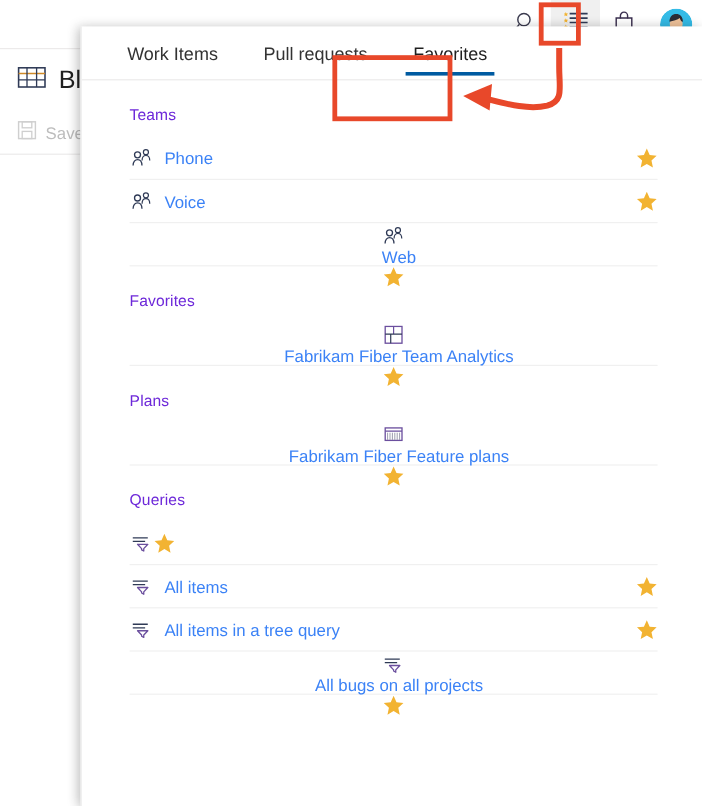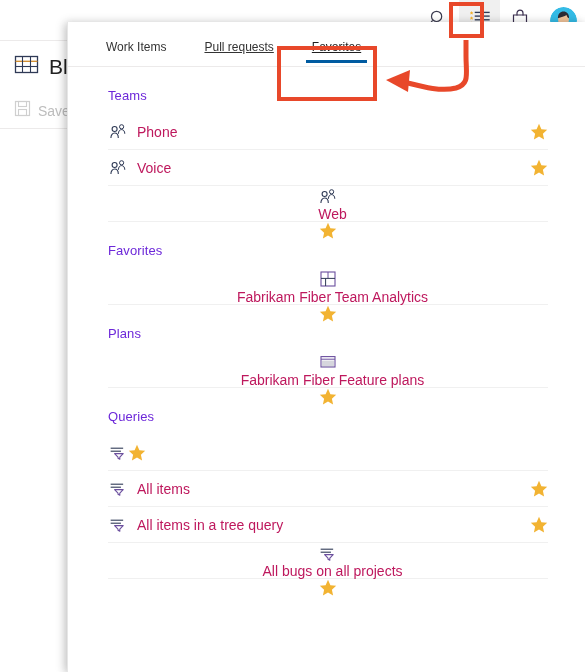--- a/index.html
+++ b/index.html
@@ -115,27 +115,27 @@
   .tabs {
     position: relative;
     height: 45px;
     border-bottom: 1px solid #eceaea;
     display: flex;
     align-items: flex-end;
     padding-left: 26px;
     box-sizing: border-box;
   }
   .tab {
-    font-size: 12px;
+    font-size: 15px;
     color: #333333;
     padding: 0 12px 12px 12px;
     position: relative;
     white-space: nowrap;
   }
-  .tab + .tab { margin-left: 14px; text-decoration: underline; }
+  .tab + .tab { margin-left: 14px; }
   .tab.selected { color: #1f1f1f; margin-top: 9px; }
   .tab.selected::after {
     content: "";
     position: absolute;
     left: 6px; right: 6px;
     bottom: 3px;
     height: 3px;
     background: #005ba1;
   }
 
@@ -163,21 +163,21 @@
   .fav-icon {
     width: 20px;
     height: 18px;
     display: flex;
     align-items: center;
     justify-content: center;
     flex: 0 0 20px;
   }
   .fav-label {
     font-size: 14px;
-    color: #be185d;
+    color: #3b82f6;
     margin-left: 9px;
     white-space: nowrap;
     flex: 1 1 auto;
   }
   .star {
     flex: 0 0 auto;
     width: 18px;
     height: 18px;
     display: block;
   }

